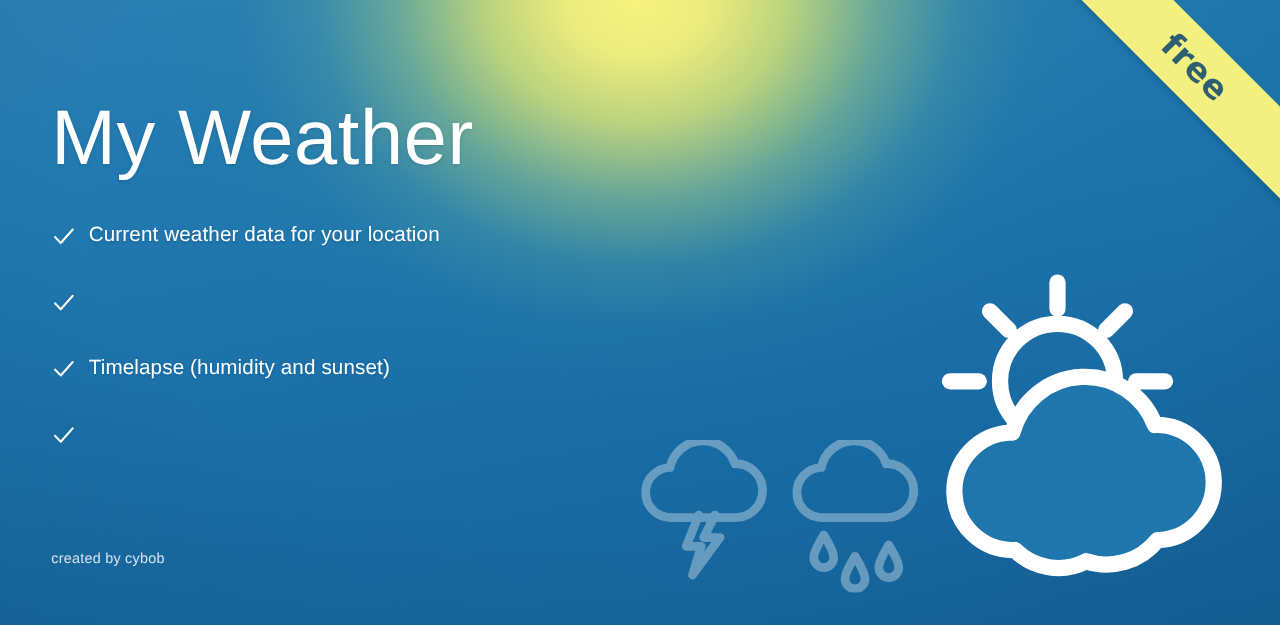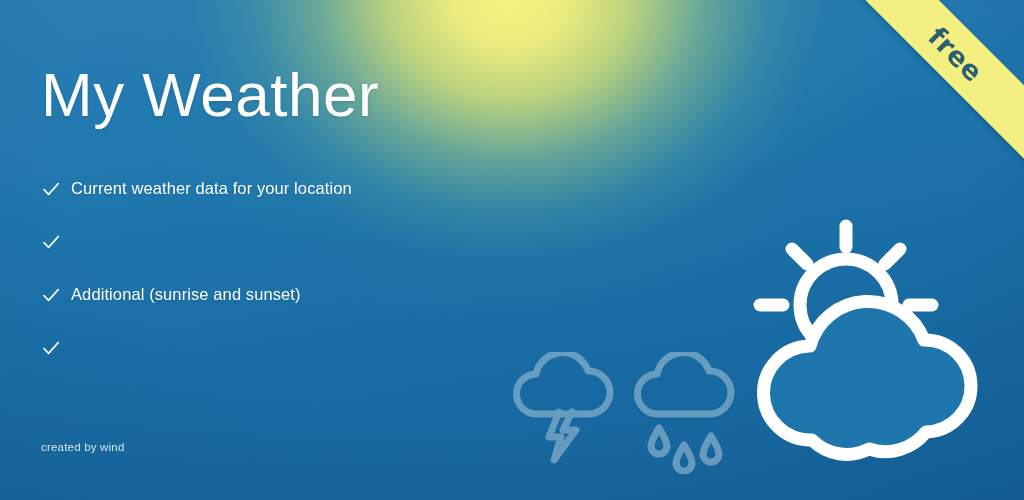--- a/index.html
+++ b/index.html
@@ -68,21 +68,21 @@
     font-weight: bold;
     font-family: "DejaVu Sans", sans-serif;
     letter-spacing: 0.5px;
     line-height: 1;
   }
 
   
   .title {
     position: absolute;
     left: 41px;
-    top: 64px;
+    top: 80px;
     color: #ffffff;
     font-size: 62px;
     font-weight: 300;
     letter-spacing: 0.5px;
     font-family: "Liberation Sans", sans-serif;
     line-height: 1;
     text-shadow: 0 1px 3px rgba(0,50,85,0.18);
     white-space: nowrap;
   }
 
@@ -182,32 +182,32 @@
       <svg class="check-icon" viewBox="0 0 20 20">
         <path d="M3 10.6 L7.6 15.4 L17.2 4.6" fill="none" stroke="#ffffff" stroke-width="1.6" stroke-linecap="round" stroke-linejoin="round"></path>
       </svg>
     </div>
 
 
     <div class="feature-row">
       <svg class="check-icon" viewBox="0 0 20 20">
         <path d="M3 10.6 L7.6 15.4 L17.2 4.6" fill="none" stroke="#ffffff" stroke-width="1.6" stroke-linecap="round" stroke-linejoin="round"></path>
       </svg>
-      <span class="feature-label">Additional (sunrise and sunset)</span>
+      <span class="feature-label">Timelapse (humidity and sunset)</span>
     </div>
 
     <div class="feature-row">
       <svg class="check-icon" viewBox="0 0 20 20">
         <path d="M3 10.6 L7.6 15.4 L17.2 4.6" fill="none" stroke="#ffffff" stroke-width="1.6" stroke-linecap="round" stroke-linejoin="round"></path>
       </svg>
     </div>
 
   </div>
 
-  <div class="credit">created by wind</div>
+  <div class="credit">created by cybob</div>
 
   <svg class="icon-storm" viewBox="0 0 118 124">
     <g fill="none" stroke="#ffffff" stroke-width="7" stroke-linecap="round" stroke-linejoin="round">
       <path d="M33 62
                a20 20 0 0 1 -1 -40
                a27 27 0 0 1 52 -3
                a20.5 20.5 0 0 1 1 43
                z"></path>
       <path d="M55 60 L45 85 L57 85 L50 108 L72 78 L59 78 L68 60"></path>
     </g>

